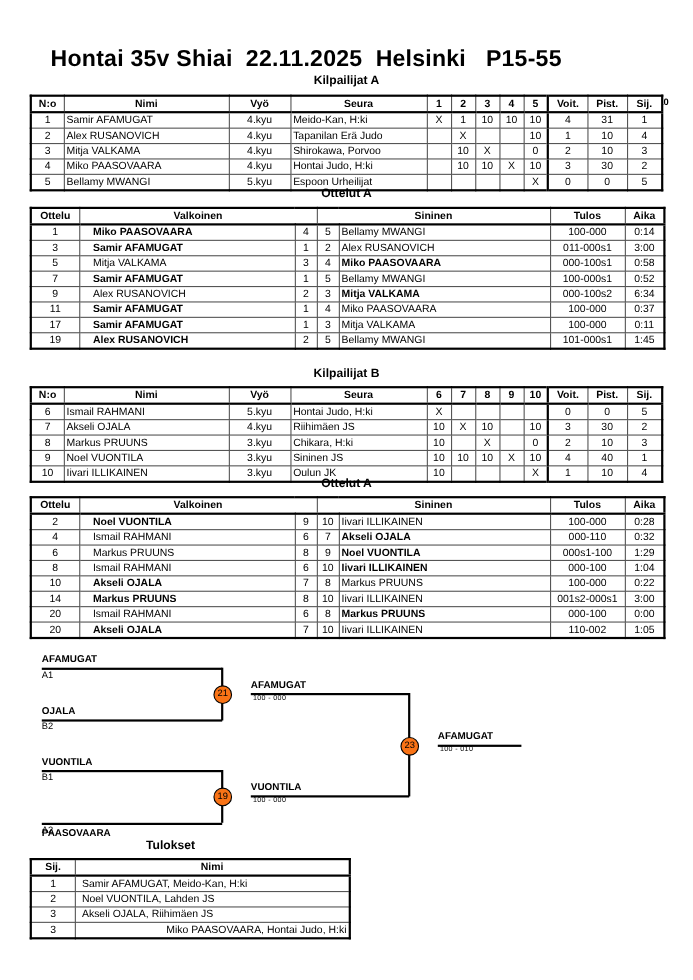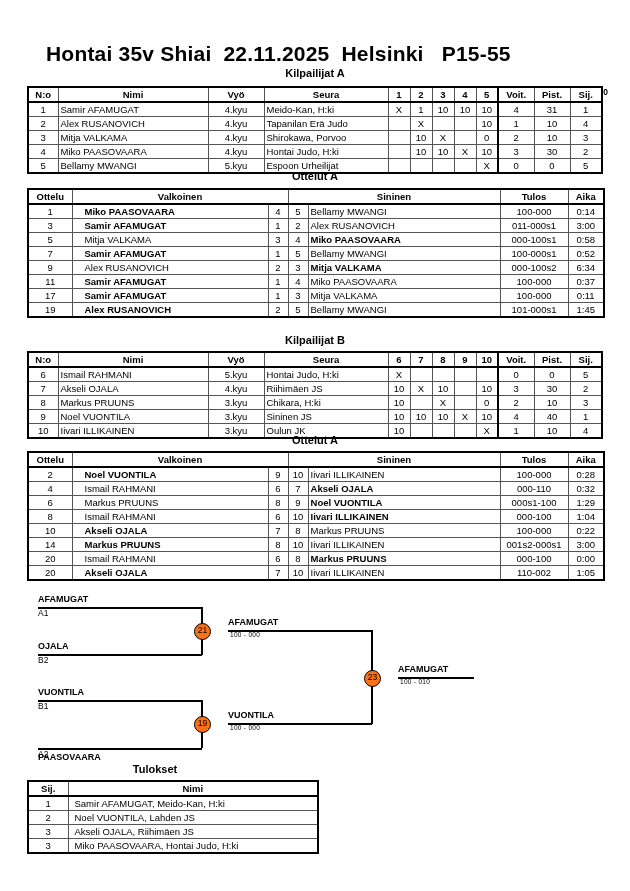--- a/index.html
+++ b/index.html
@@ -538,18 +538,18 @@
         <tr>
           <td class="c">2</td>
           <td class="l" style="padding-left: 6px;">Noel VUONTILA, Lahden JS</td>
         </tr>
         <tr>
           <td class="c">3</td>
           <td class="l" style="padding-left: 6px;">Akseli OJALA, Riihimäen JS</td>
         </tr>
         <tr>
           <td class="c">3</td>
-          <td class="l" style="padding-left: 6px;">Miko PAASOVAARA, Hontai Judo, H:ki</td>
+          <td class="l" style="padding-left: 6px; text-align: right;">Miko PAASOVAARA, Hontai Judo, H:ki</td>
         </tr>
       </tbody>
   </table>
 
 </div>
 
 </body></html>

